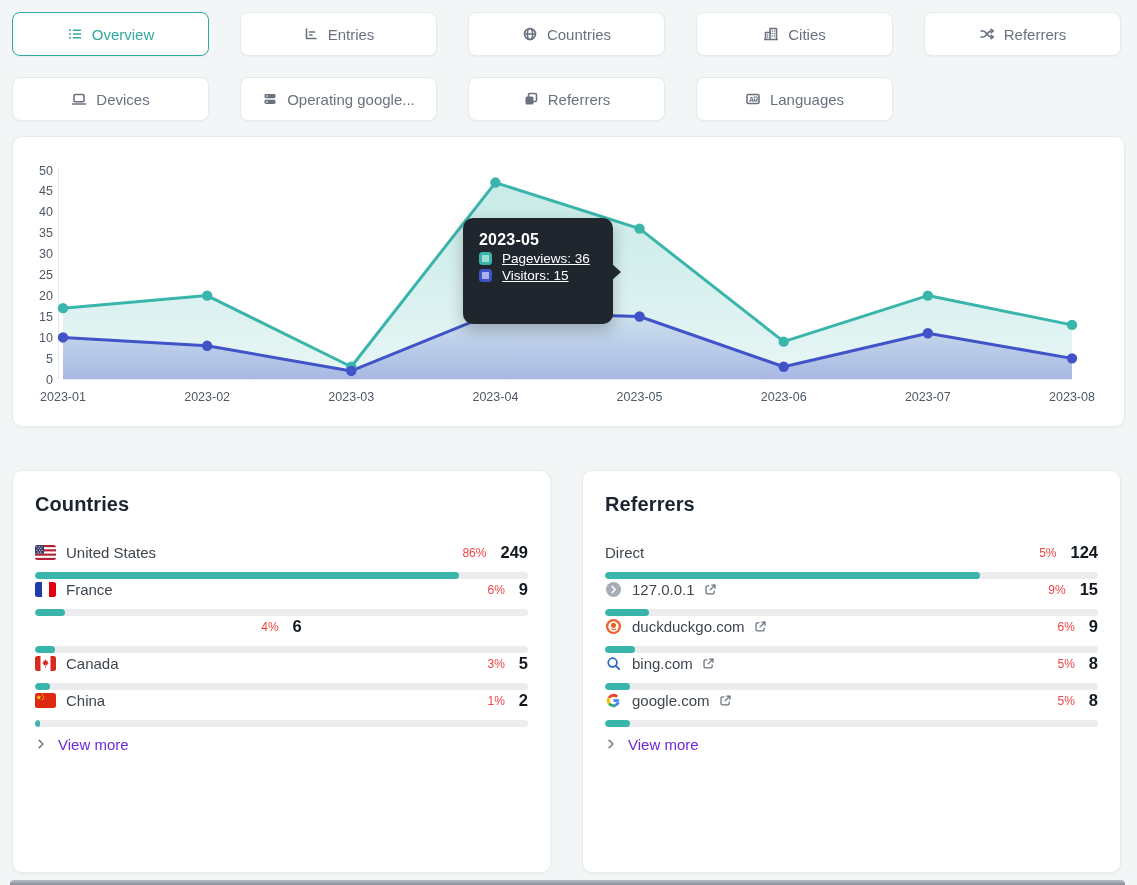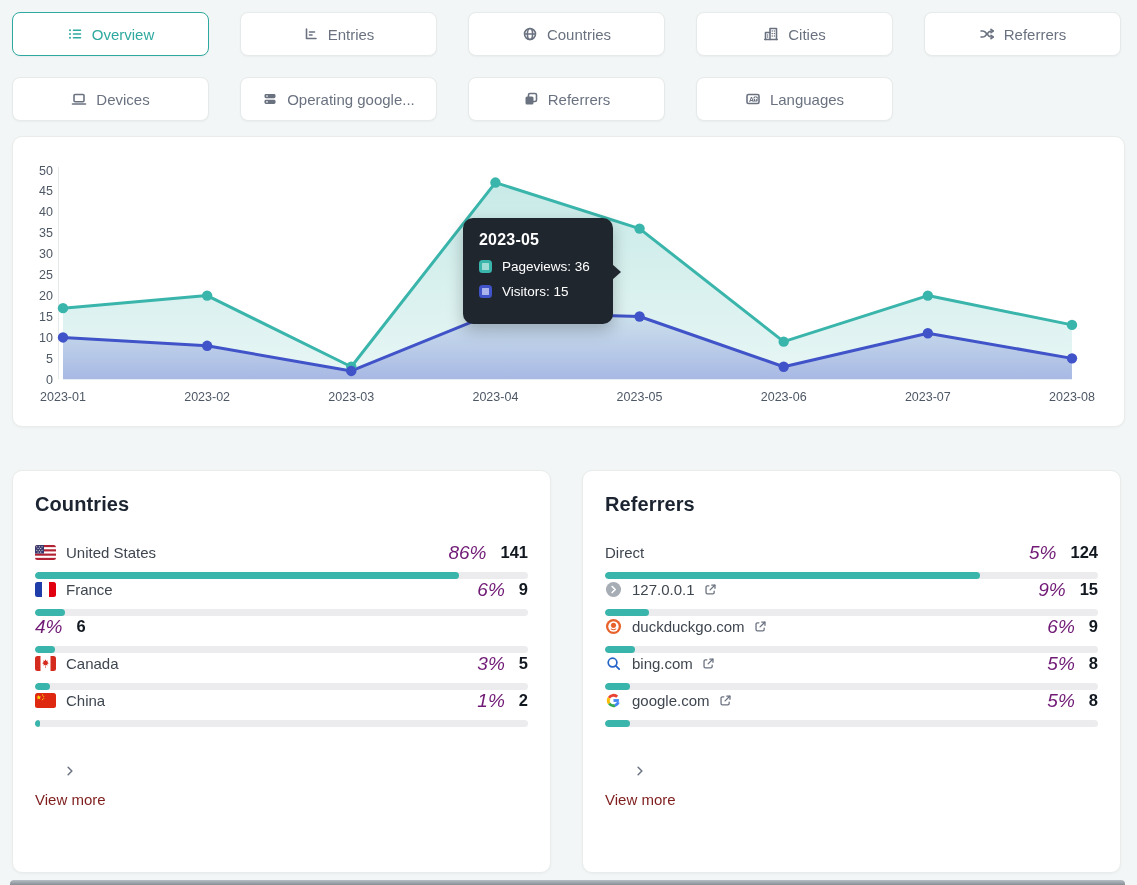--- a/index.html
+++ b/index.html
@@ -32,50 +32,50 @@
     background:#fff; border:1px solid #e9eceb; border-radius:10px;
     box-shadow:0 1px 3px rgba(16,24,40,.04);
   }
   .chart-card svg { display:block; }
   .tooltip {
     position:absolute; left:450px; top:81px; width:150px; height:106px;
     background:#20262e; border-radius:10px; padding:13px 16px;
     color:#fff; box-shadow:0 6px 16px rgba(10,15,25,.25);
   }
   .tooltip-title { font-size:16px; font-weight:700; letter-spacing:.2px; }
-  .tooltip-row { display:flex; align-items:center; gap:10px; margin-top:10px; font-size:13.5px; }
+  .tooltip-row { display:flex; align-items:center; gap:10px; margin-top:2px; font-size:13.5px;text-decoration:underline; }
   .swatch { width:13px; height:13px; border-radius:3.5px; border:3px solid; flex:none; }
   .tooltip-arrow {
     position:absolute; right:-8px; top:46px; width:0; height:0;
     border-top:8px solid transparent; border-bottom:8px solid transparent;
     border-left:9px solid #20262e;
   }
   
   .stat-card {
     position:absolute; top:470px; width:539px; height:403px;
     background:#fff; border:1px solid #e9eceb; border-radius:10px;
     box-shadow:0 1px 3px rgba(16,24,40,.04);
     padding:22px 22px 0;
   }
   #countries-card { left:12px; }
   #referrers-card { left:582px; }
   .card-title { font-size:20px; font-weight:700; color:#1b2430; letter-spacing:.1px; }
   .stat-row { }
   .stat-row:first-of-type { margin-top:26px; }
-  .stat-row-top { display:flex; align-items:center; height:21px; }
+  .stat-row-top { display:flex; align-items:center; height:21px;justify-content:center; }
   .row-left { flex:1; display:flex; align-items:center; gap:10px; min-width:0; }
   .row-name { font-size:15px; color:#3f4650; }
   .ext { display:inline-flex; margin-left:-1px; cursor:pointer; }
-  .pct { color:#701a75; font-size:19px;font-style:italic; }
+  .pct { color:#ef4444; font-size:12px; }
   .count { color:#121820; font-size:16.5px; font-weight:600; margin-left:14px; }
   .bar-track { margin-top:9px; height:7px; border-radius:4px; background:#ececee; overflow:hidden; }
   .bar-fill { height:100%; border-radius:4px; background:#3ab5ab; }
   .view-more {
     display:flex; align-items:center; gap:11px;
-    color:#7f1d1d; font-size:15px; margin-top:36px; cursor:pointer; width:max-content;flex-direction:column;
+    color:#6d28d9; font-size:15px; margin-top:9px; cursor:pointer; width:max-content;
   }
   .flag { width:21px; height:15px; border-radius:2.5px; overflow:hidden;
           box-shadow:inset 0 0 0 1px rgba(0,0,0,.06); display:inline-flex; flex:none; }
   .flag svg { display:block; }
   .favicon { width:17px; height:17px; display:inline-flex; flex:none; }
   
   .next-row-edge {
     position:absolute; left:10px; right:12px; bottom:0; height:5px;
     background:linear-gradient(#b7bdc4,#868e96); border-radius:4px 4px 0 0;
   }
@@ -275,21 +275,21 @@
                   <circle cx="7" cy="5.3" r=".55"></circle>
                   <circle cx="3.1" cy="7.1" r=".55"></circle>
                   <circle cx="5.7" cy="7.1" r=".55"></circle>
                 </g>
               </svg>
             </span>
         <span class="row-name">United States</span>
 
       </div>
       <span class="pct">86%</span>
-      <span class="count">141</span>
+      <span class="count">249</span>
     </div>
     <div class="bar-track">
       <div class="bar-fill" style="width: 86%;"></div>
     </div>
   </div>
       <div class="stat-row">
     <div class="stat-row-top">
       <div class="row-left">
         <span class="flag">
               <svg width="21" height="15" viewBox="0 0 21 15">

